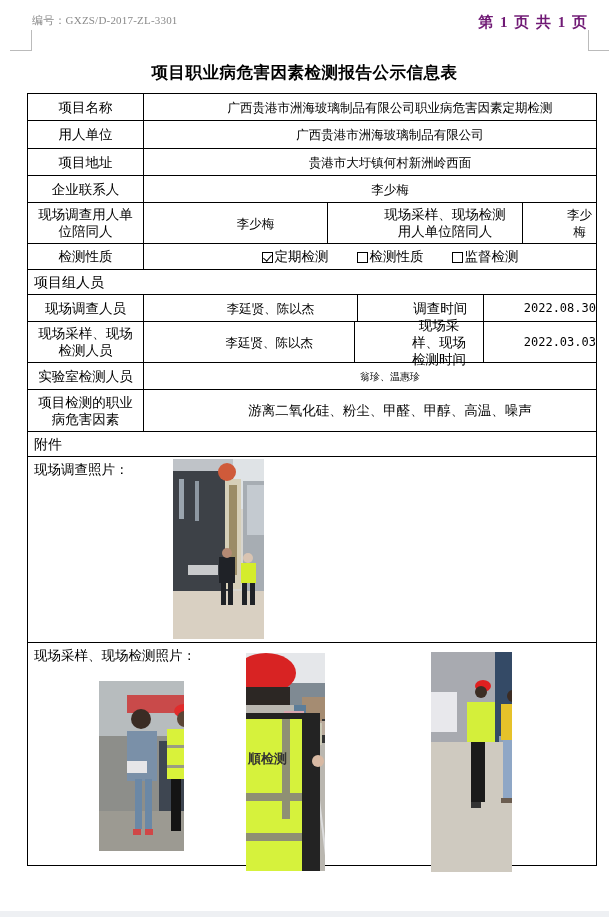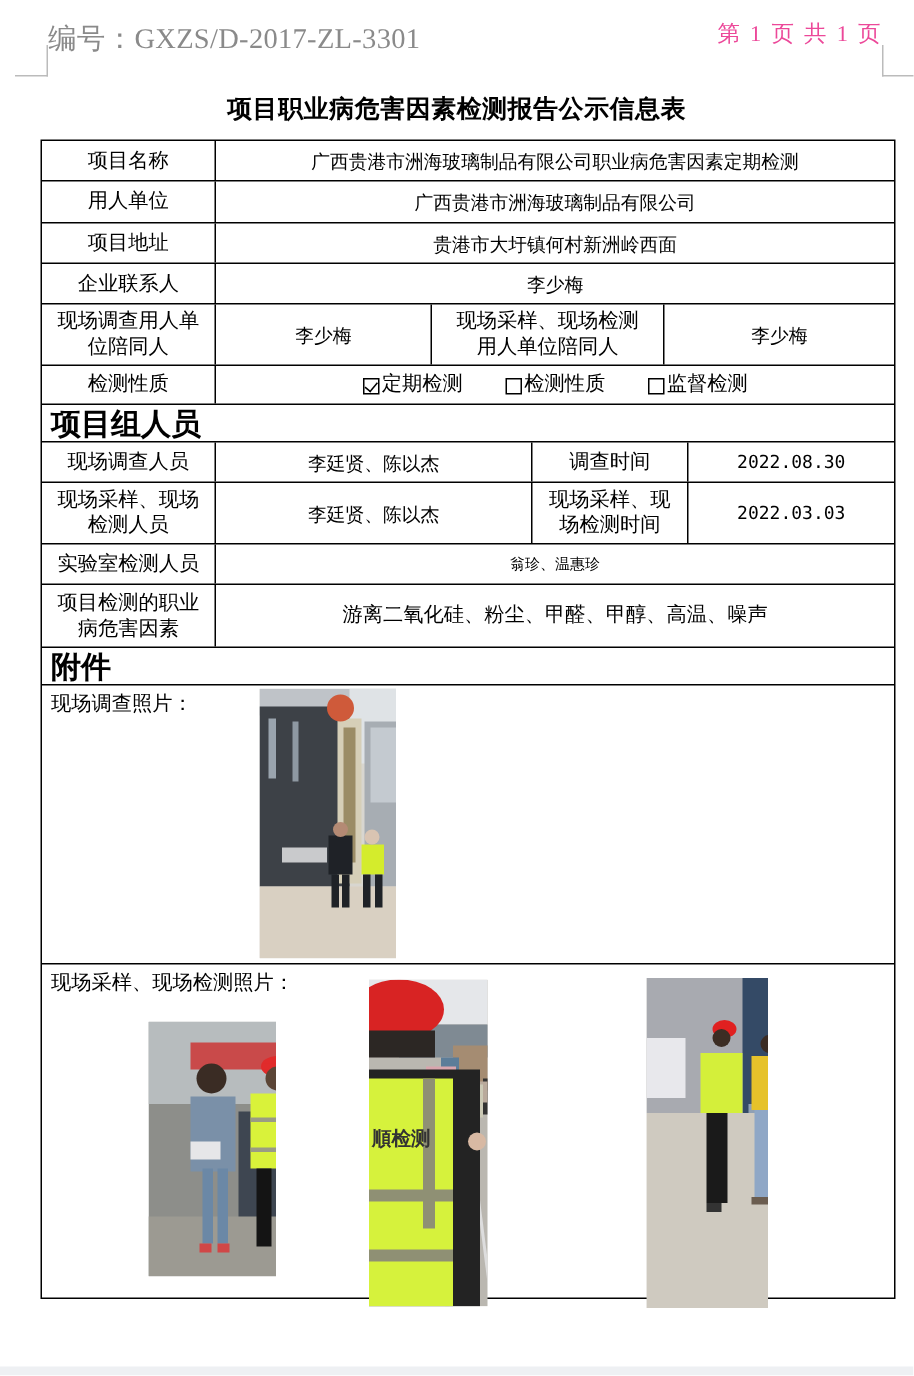--- a/index.html
+++ b/index.html
@@ -1,34 +1,34 @@
 <!DOCTYPE html>
 <html><head>
 <meta charset="utf-8">
 <style>
   * { box-sizing: border-box; margin: 0; padding: 0; }
   html, body { width: 609px; height: 917px; background: #fff; overflow: hidden; }
   body { position: relative; font-family: "DejaVu Sans", "Liberation Sans", sans-serif; color: #000; }
 
-  .header-left { position: absolute; left: 32px; top: 13px; font-family: "Liberation Serif", "DejaVu Serif", serif; font-size: 19px; color: #8a8a8a; letter-spacing: 0.2px; }
-  .header-right { position: absolute; right: 22px; top: 13px; font-family: "Liberation Serif", "DejaVu Serif", serif; font-size: 15px; color: #ec4899; word-spacing: 3px; }
+  .header-left { position: absolute; left: 32px; top: 13px; font-family: "Liberation Serif", "DejaVu Serif", serif; font-size: 11px; color: #8a8a8a; letter-spacing: 0.2px; }
+  .header-right { position: absolute; right: 22px; top: 13px; font-family: "Liberation Serif", "DejaVu Serif", serif; font-size: 15px; color: #701a75; word-spacing: 3px; font-weight: bold; }
   .corner { position: absolute; border-color: #bbb; border-style: solid; }
   .corner.tl { left: 10px; top: 30px; width: 22px; height: 21px; border-width: 0 1px 1px 0; }
   .corner.tr { left: 588px; top: 30px; width: 22px; height: 21px; border-width: 0 0 1px 1px; }
 
   .title { position: absolute; left: 0; width: 609px; top: 62px; text-align: center; font-size: 16.5px; font-weight: bold; letter-spacing: 0.5px; }
 
   .tbl { position: absolute; left: 27px; top: 93px; width: 570px; border: 1.5px solid #000; }
-  .row { display: flex; border-bottom: 1px solid #000; font-size: 13.5px; }
+  .row { display: flex; border-bottom: 1px solid #000; font-size: 13.5px; gap: 40px; }
   .row:last-child { border-bottom: none; }
   .cell { display: flex; align-items: center; justify-content: center; text-align: center; border-right: 1px solid #000; line-height: 17px; }
   .cell:last-child { border-right: none; }
   .lbl { width: 116px; flex-shrink: 0; }
   .val { flex: 1; font-size: 12.5px; }
-  .section { padding-left: 6px; font-weight: bold; font-size: 20px; justify-content: flex-start; }
+  .section { padding-left: 6px; font-weight: normal; font-size: 14px; justify-content: flex-start; }
   .mono { font-family: "DejaVu Sans Mono", "Liberation Mono", monospace; font-size: 12px; }
 
   .photo-cell { position: relative; display: block; }
   .photo-label { position: absolute; left: 6px; top: 4px; font-size: 13.5px; }
   .photo { position: absolute; overflow: hidden; padding-left: 43px; }
 
   .footer-strip { position: absolute; left: 0; top: 911px; width: 609px; height: 6px; background: #eef0f3; }
 
   .chk { display: inline-block; width: 11px; height: 11px; border: 1px solid #000; margin-right: 2px; position: relative; top: 1px; }
   .chk.on::after { content: ""; position: absolute; left: 2px; top: 0px; width: 4px; height: 7px; border: solid #000; border-width: 0 1.5px 1.5px 0; transform: rotate(40deg); }

